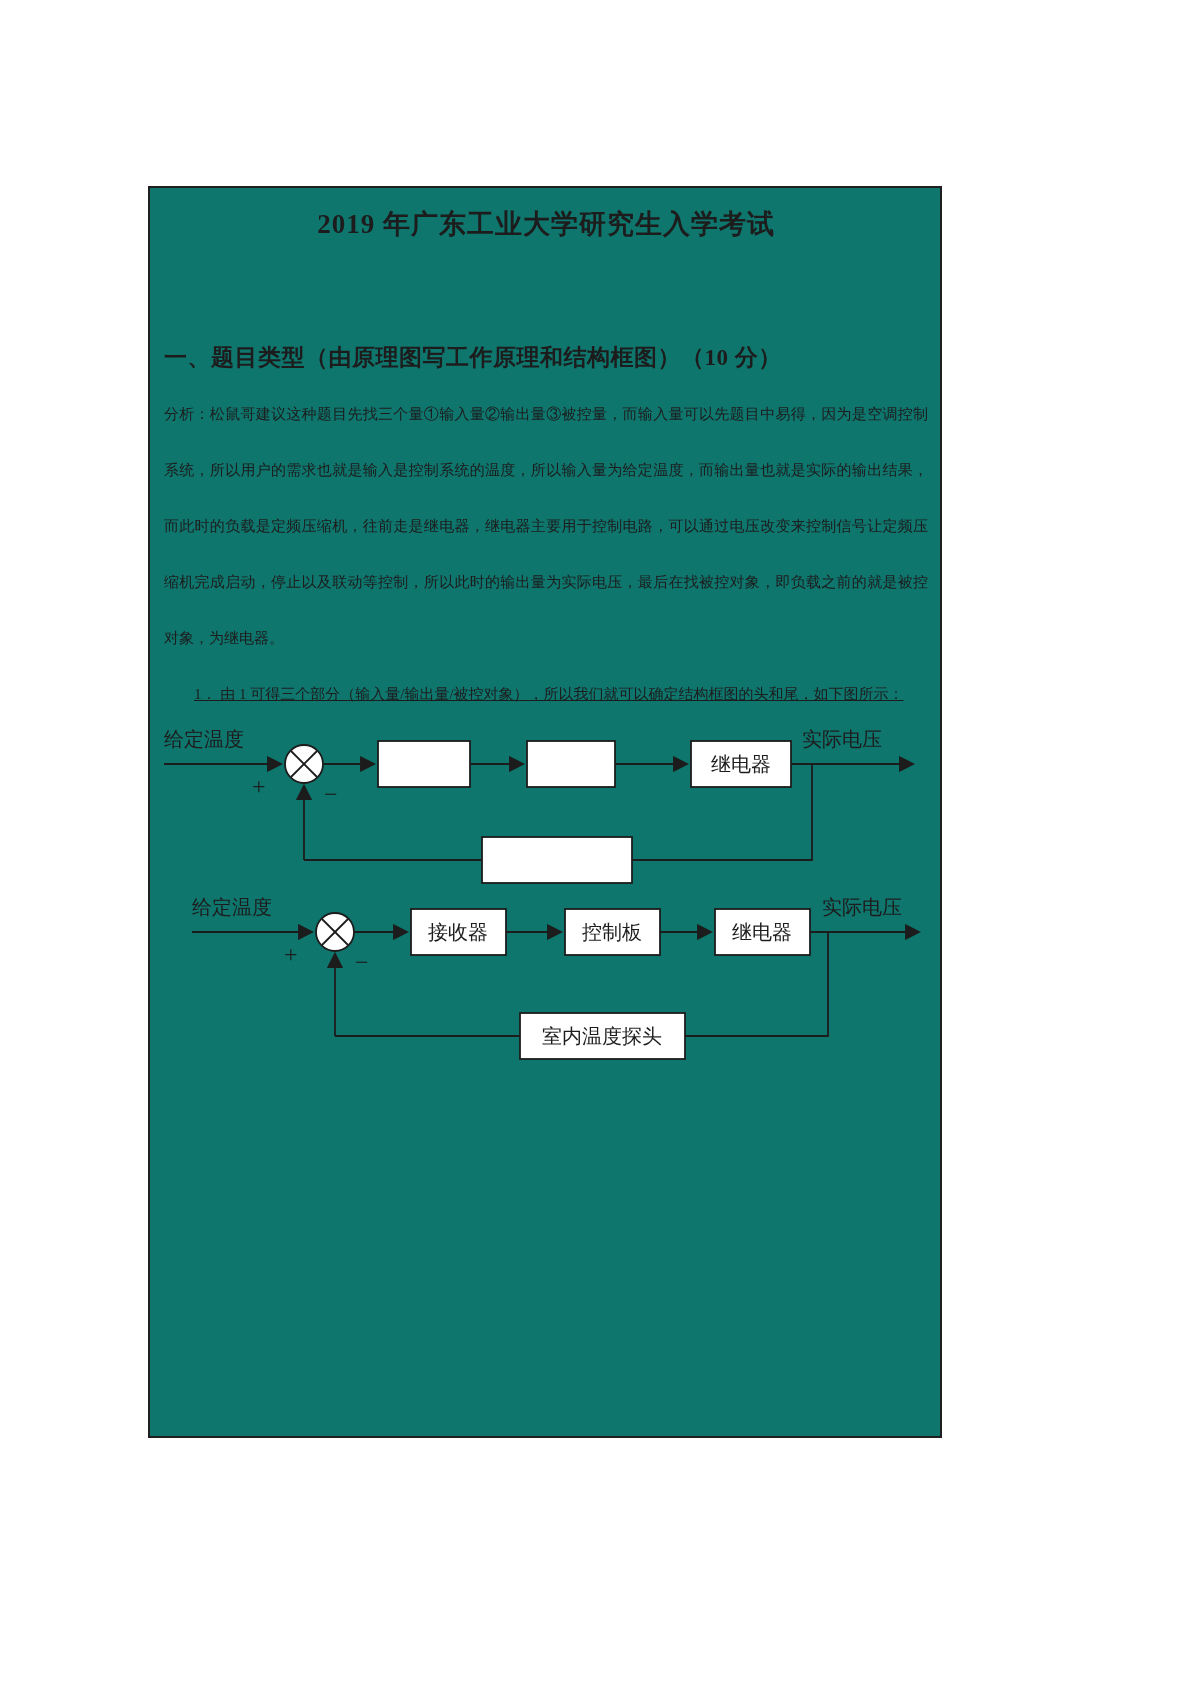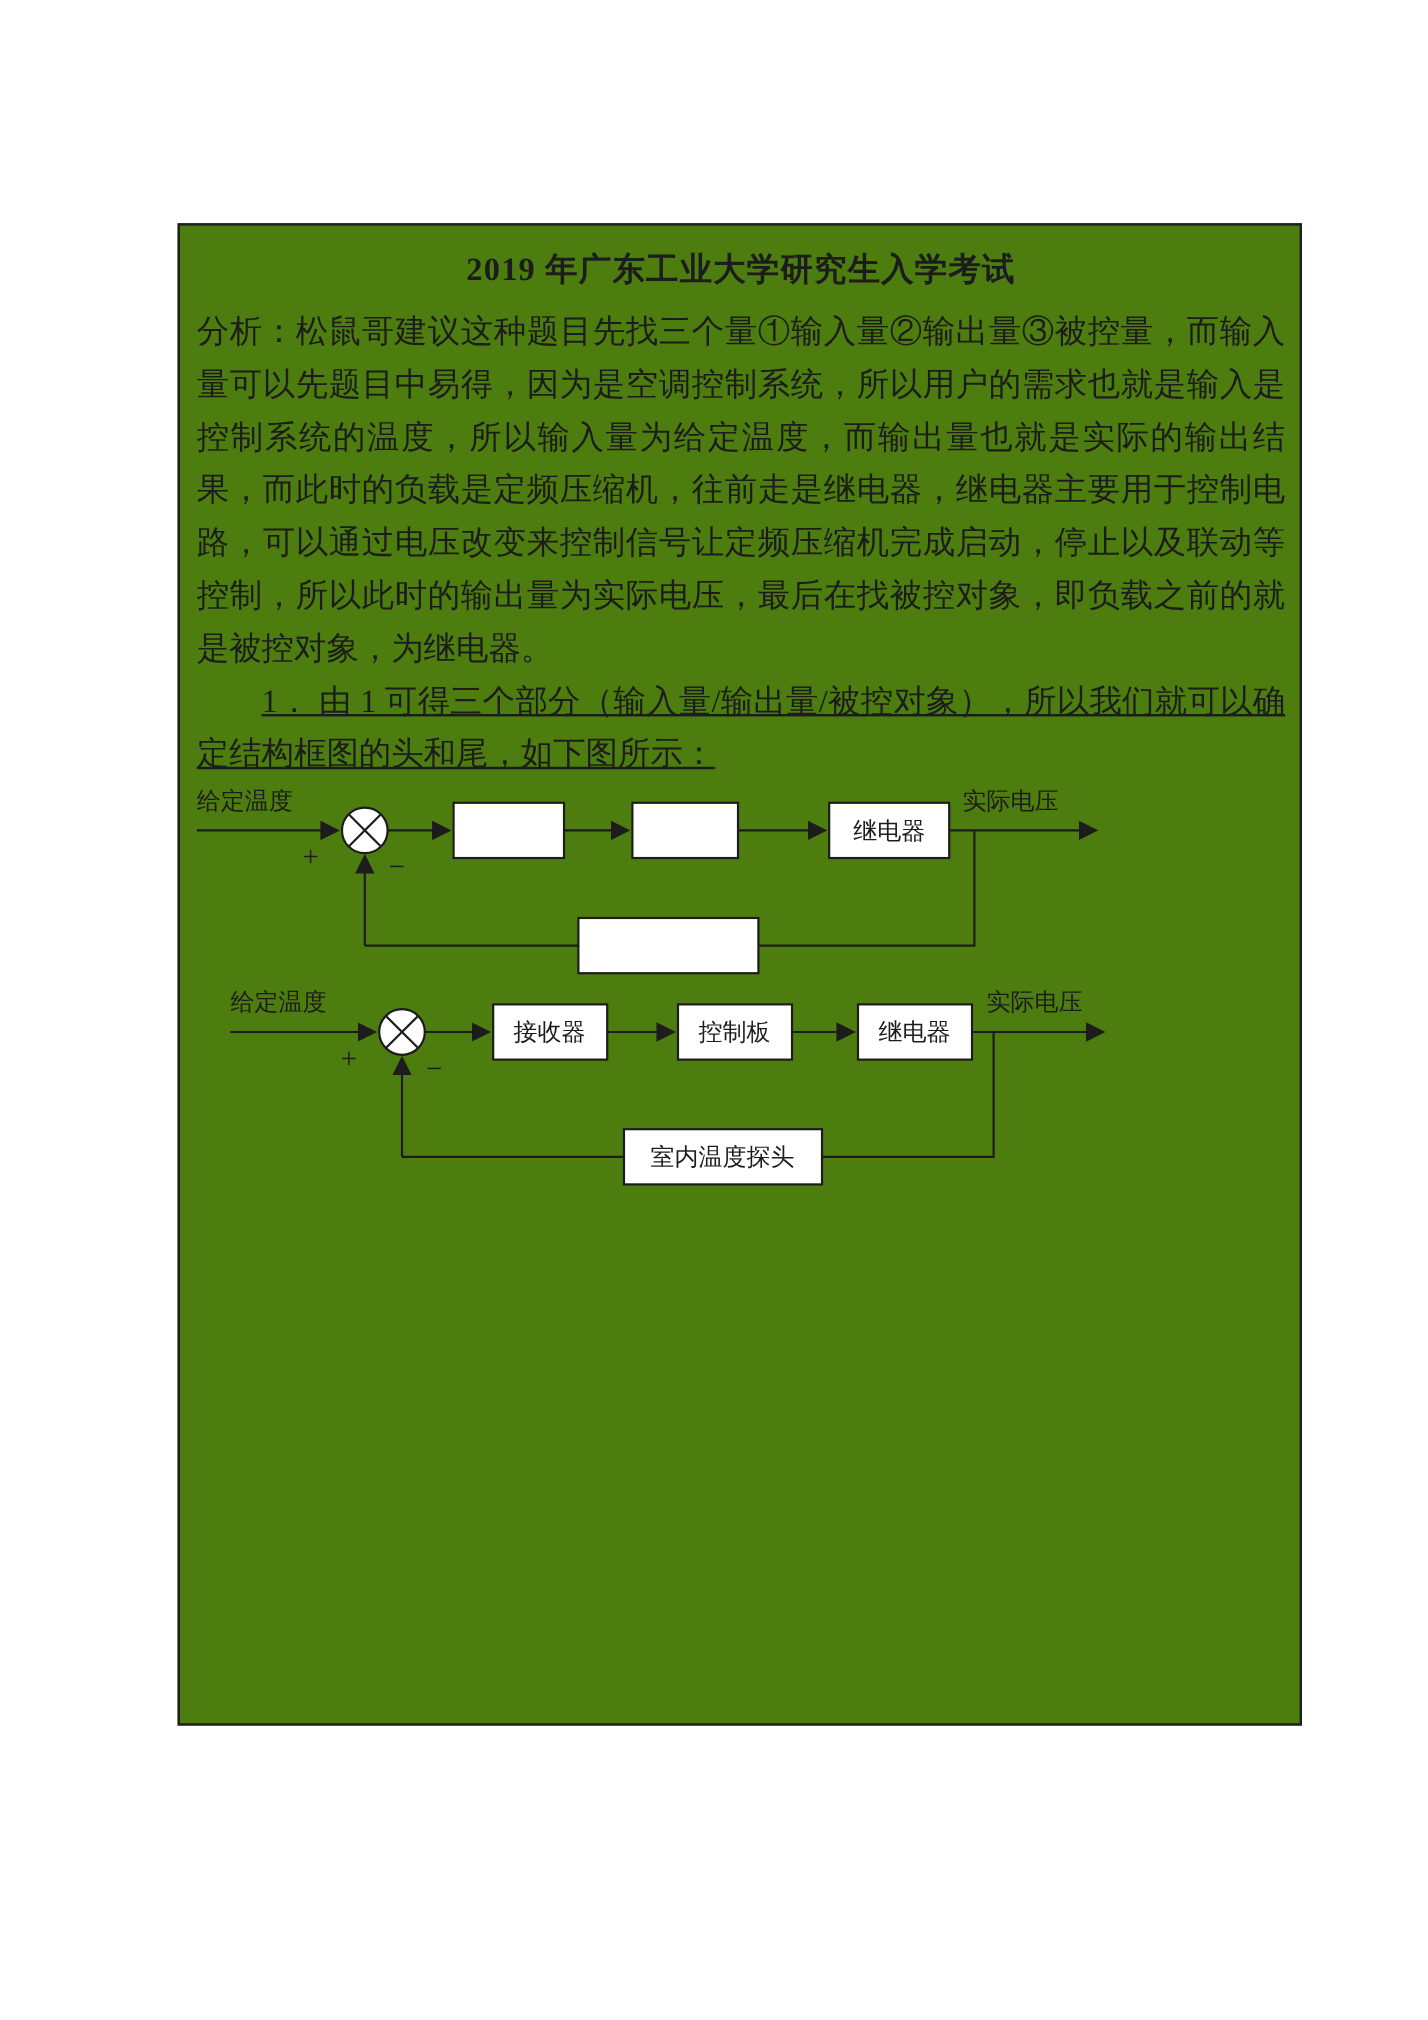--- a/index.html
+++ b/index.html
@@ -5,43 +5,43 @@
   * { margin: 0; padding: 0; box-sizing: border-box; }
   html, body { width: 1190px; height: 1683px; background: #ffffff; }
   body {
     position: relative;
     font-family: "Liberation Serif", "DejaVu Serif", serif;
     color: #1c1c1c;
   }
   .border-box {
     position: absolute;
     left: 148px; top: 186px;
-    width: 937px; height: 1252px;
+    width: 794px; height: 1252px;
     border: 2px solid #1f1f1f;
     padding: 18px 12px 0 14px;
     overflow: hidden;
-    background: #4d7c0f;
+    background: #0f766e;
   }
   .doc-title {
     font-size: 27px;
     font-weight: bold;
     text-align: center;
     letter-spacing: 1px;
     line-height: 36px;
   }
   .section-heading {
     font-size: 23px;
     font-weight: bold;
     margin-top: 100px;
     line-height: 32px;
     letter-spacing: 0.5px;
   }
   .para {
-    font-size: 27px;
-    line-height: 44px;
+    font-size: 15px;
+    line-height: 56px;
     text-align: justify;
     text-justify: inter-character;
   }
   .para.first { margin-top: 12px; }
   .para.indent { text-indent: 2em; text-decoration: underline; }
   svg.diagram { display: block; }
   svg text {
     font-family: "Liberation Serif", "DejaVu Serif", serif;
     font-size: 20px;
     fill: #1c1c1c;
@@ -51,20 +51,21 @@
   svg .box  { stroke: #1c1c1c; stroke-width: 1.8; fill: #ffffff; }
 </style>
 </head>
 <body>
 
 <div class="page">
   <div class="border-box">
 
     <div class="doc-title">2019 年广东工业大学研究生入学考试</div>
 
+    <div class="section-heading">一、题目类型（由原理图写工作原理和结构框图）（10 分）</div>
 
     <p class="para first">分析：松鼠哥建议这种题目先找三个量①输入量②输出量③被控量，而输入量可以先题目中易得，因为是空调控制系统，所以用户的需求也就是输入是控制系统的温度，所以输入量为给定温度，而输出量也就是实际的输出结果，而此时的负载是定频压缩机，往前走是继电器，继电器主要用于控制电路，可以通过电压改变来控制信号让定频压缩机完成启动，停止以及联动等控制，所以此时的输出量为实际电压，最后在找被控对象，即负载之前的就是被控对象，为继电器。</p>
 
     <p class="para indent">1． 由 1 可得三个部分（输入量/输出量/被控对象），所以我们就可以确定结构框图的头和尾，如下图所示：</p>
 
     <svg class="diagram" width="768" height="168" viewBox="0 0 768 168" xmlns="http://www.w3.org/2000/svg">
       <defs>
         <marker id="arr1" viewBox="0 0 10 10" refX="8" refY="5" markerWidth="9" markerHeight="9" orient="auto">
           <path d="M0,0 L10,5 L0,10 Z" fill="#1c1c1c"></path>
         </marker>

